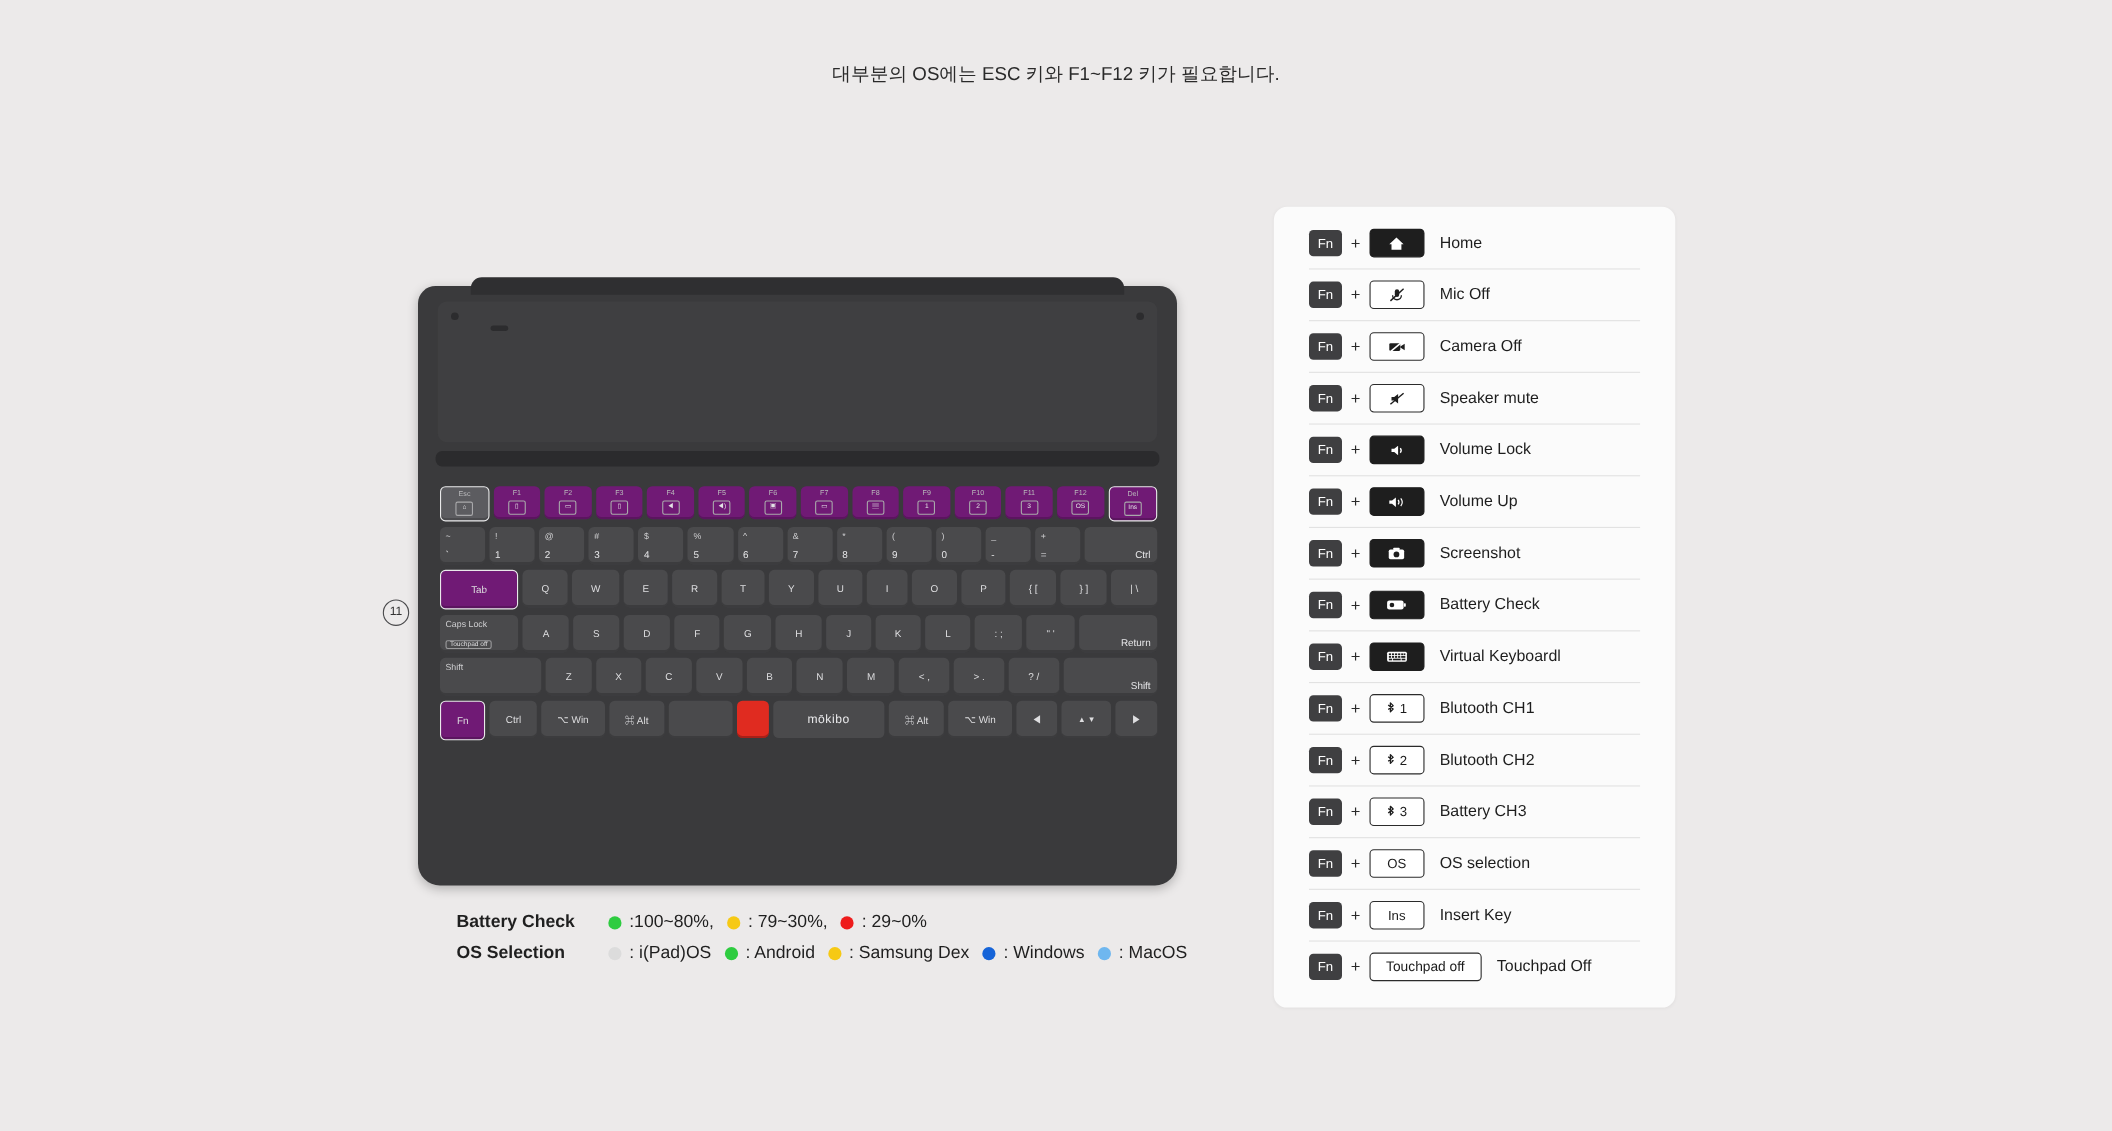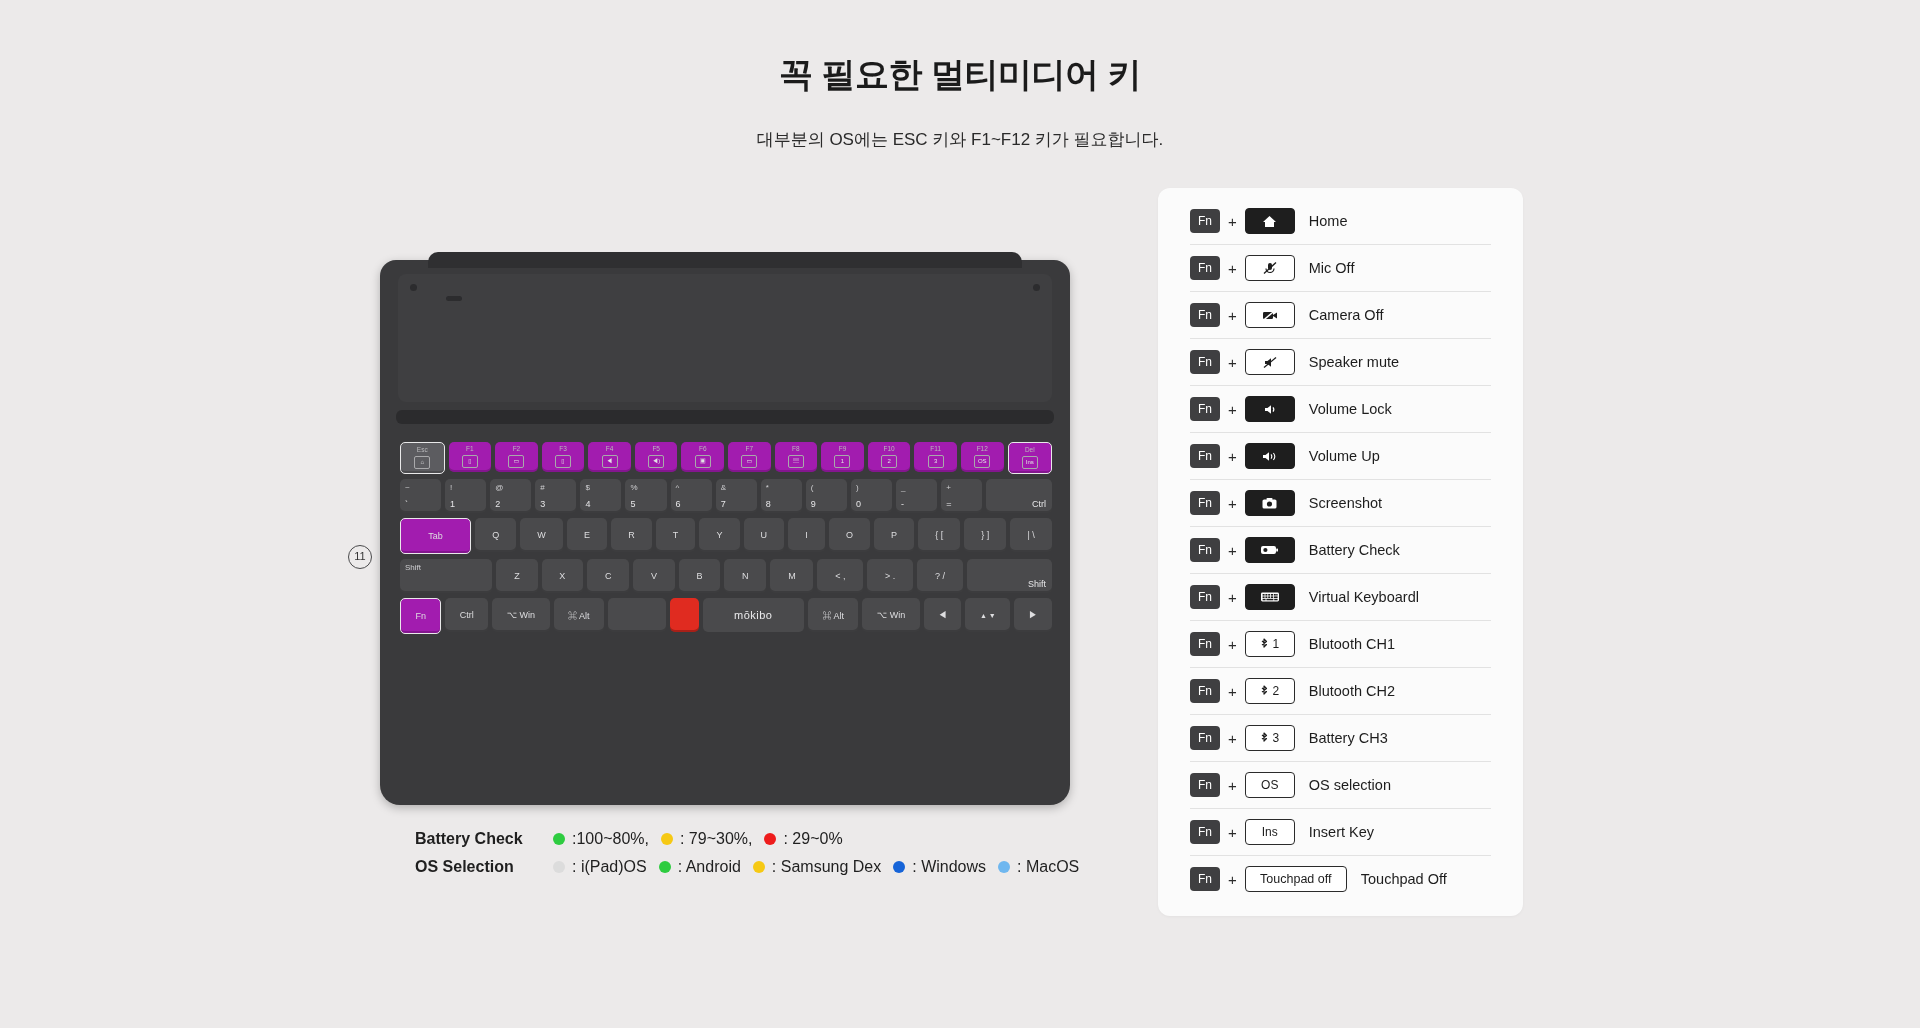--- a/index.html
+++ b/index.html
@@ -158,21 +158,21 @@
     bottom: 4px; left: 50%;
     transform: translateX(-50%);
     width: 14px; height: 11px;
     border: 1px solid #a9a9ab;
     border-radius: 2px;
     font-size: 6px;
     line-height: 11px;
     text-align: center;
     color: #e3e3e5;
   }
-  .key.light { background: #a21caf; }
+  .key.light { background: #701a75; }
   .key.esc { background: #5c5c60; }
   .key.red { background: #e02b20; box-shadow: inset 0 -2px 0 rgba(0,0,0,0.25); }
   .key.highlight-border { border: 1.5px solid #e9e9ea; }
   .brandkey {
     display: flex;
     align-items: center;
     justify-content: center;
     font-size: 11px;
     letter-spacing: 0.5px;
     color: #eaeaec;
@@ -285,21 +285,20 @@
     color: #1d1d1d;
     margin-left: 6px;
     white-space: nowrap;
   }
   .act-key.wide { min-width: 90px; font-size: 12.5px; }
 </style>
 </head>
 <body>
 
 <div class="header">
-  <h1 class="title">꼭 필요한 멀티미디어 키</h1>
   <div class="subtitle-line">대부분의 OS에는 ESC 키와 F1~F12 키가 필요합니다.</div>
 </div>
 
 <div class="content">
 
   <div class="kb-wrap">
 
     <div class="callout" style="left:34px;  top:168px;">1</div>
     <div class="callout" style="left:72px;  top:168px;">2</div>
     <div class="callout" style="left:110px; top:168px;">3</div>
@@ -450,20 +449,40 @@
           <div class="key center">Y</div>
           <div class="key center">U</div>
           <div class="key center">I</div>
           <div class="key center">O</div>
           <div class="key center">P</div>
           <div class="key center">{ [</div>
           <div class="key center">} ]</div>
           <div class="key center">| \</div>
         </div>
 
+        <div class="krow">
+          <div class="key" style="flex:2 1 auto">
+            <span class="lbl">Caps Lock</span>
+            <span style="position:absolute;bottom:3px;left:5px;font-size:6px;border:1px solid #9b9b9d;border-radius:2px;padding:0 3px;color:#dcdcde;">Touchpad off</span>
+          </div>
+          <div class="key center">A</div>
+          <div class="key center">S</div>
+          <div class="key center">D</div>
+          <div class="key center">F</div>
+          <div class="key center">G</div>
+          <div class="key center">H</div>
+          <div class="key center">J</div>
+          <div class="key center">K</div>
+          <div class="key center">L</div>
+          <div class="key center">: ;</div>
+          <div class="key center">" '</div>
+          <div class="key" style="flex:2 1 auto">
+            <span class="lbl2" style="left:auto;right:6px;">Return</span>
+          </div>
+        </div>
 
         <div class="krow">
           <div class="key" style="flex:2.6 1 auto">
             <span class="lbl">Shift</span>
           </div>
           <div class="key center">Z</div>
           <div class="key center">X</div>
           <div class="key center">C</div>
           <div class="key center">V</div>
           <div class="key center">B</div>

